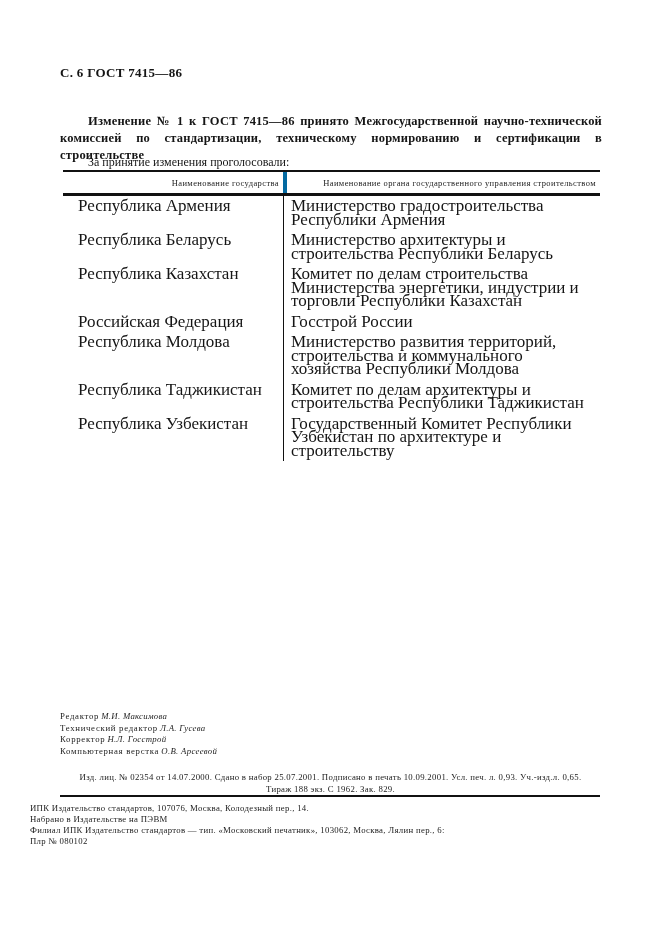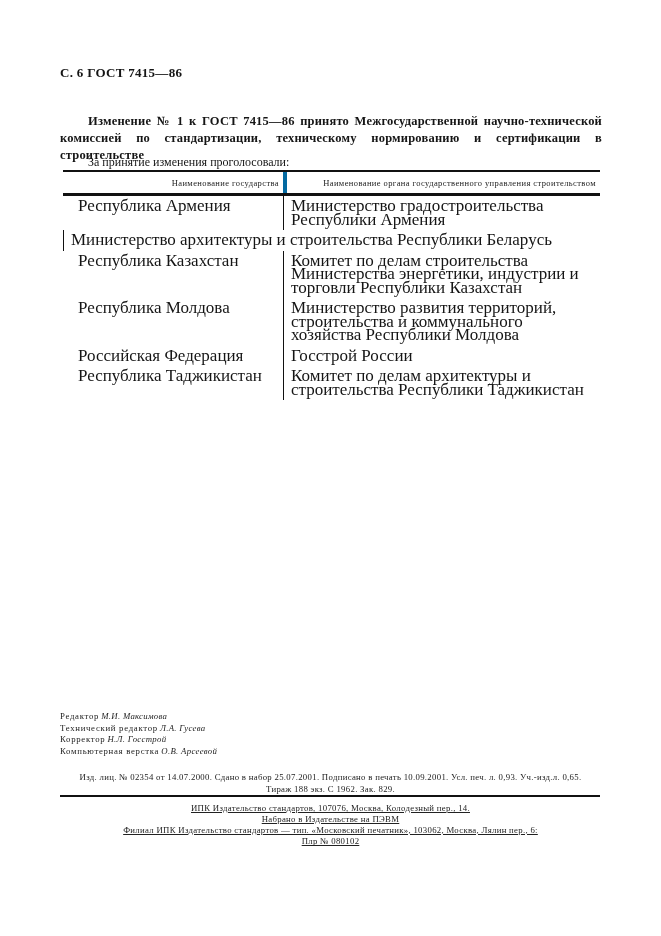--- a/index.html
+++ b/index.html
@@ -58,22 +58,22 @@
     letter-spacing: 0.3px; color: #222;
   }
 
   .rule {
     position: absolute; left: 60px; top: 770px; width: 540px; height: 2px;
     background: #111;
   }
 
   .address-block {
     position: absolute; left: 30px; top: 778px; width: 601px;
-    text-align: center; font-size: 8.75px; line-height: 10.8px;
-    letter-spacing: 0.3px; color: #222; text-decoration: underline;
+    text-align: left; font-size: 8.75px; line-height: 10.8px;
+    letter-spacing: 0.3px; color: #222;
   }
   .address-block .line { margin-bottom: 0; }
   .plr { margin-top: 1px; }
 </style>
 </head>
 <body>
 
 <div class="page">
 
   <div class="doc-header">С. 6 ГОСТ 7415—86</div>
@@ -86,37 +86,42 @@
     <div class="thead">
       <div class="th th1">Наименование государства</div>
       <div class="th th2">Наименование органа государственного управления строительством</div>
     </div>
     <div class="tbody">
       <div class="trow">
         <div class="cell c1">Республика Армения</div>
         <div class="cell c2">Министерство градостроительства Республики Армения</div>
       </div>
       <div class="trow">
+        <div class="cell c1">Республика Беларусь</div>
         <div class="cell c2">Министерство архитектуры и строительства Республики Беларусь</div>
       </div>
       <div class="trow">
         <div class="cell c1">Республика Казахстан</div>
         <div class="cell c2">Комитет по делам строительства Министерства энергетики, индустрии и торговли Республики Казахстан</div>
       </div>
       <div class="trow">
+        <div class="cell c1">Российская Федерация</div>
+        <div class="cell c2">Госстрой России</div>
+      </div>
+      <div class="trow">
         <div class="cell c1">Республика Молдова</div>
         <div class="cell c2">Министерство развития территорий, строительства и коммунального хозяйства Республики Молдова</div>
       </div>
       <div class="trow">
-        <div class="cell c1">Российская Федерация</div>
-        <div class="cell c2">Госстрой России</div>
+        <div class="cell c1">Республика Таджикистан</div>
+        <div class="cell c2">Комитет по делам архитектуры и строительства Республики Таджикистан</div>
       </div>
       <div class="trow">
-        <div class="cell c1">Республика Таджикистан</div>
-        <div class="cell c2">Комитет по делам архитектуры и строительства Республики Таджикистан</div>
+        <div class="cell c1">Республика Узбекистан</div>
+        <div class="cell c2">Государственный Комитет Республики Узбекистан по архитектуре и строительству</div>
       </div>
     </div>
   </div>
 
   <div class="credits">
     <div class="credit-line">
       <span class="credit-role">Редактор</span>
       <span class="credit-name">М.И. Максимова</span>
     </div>
     <div class="credit-line">

